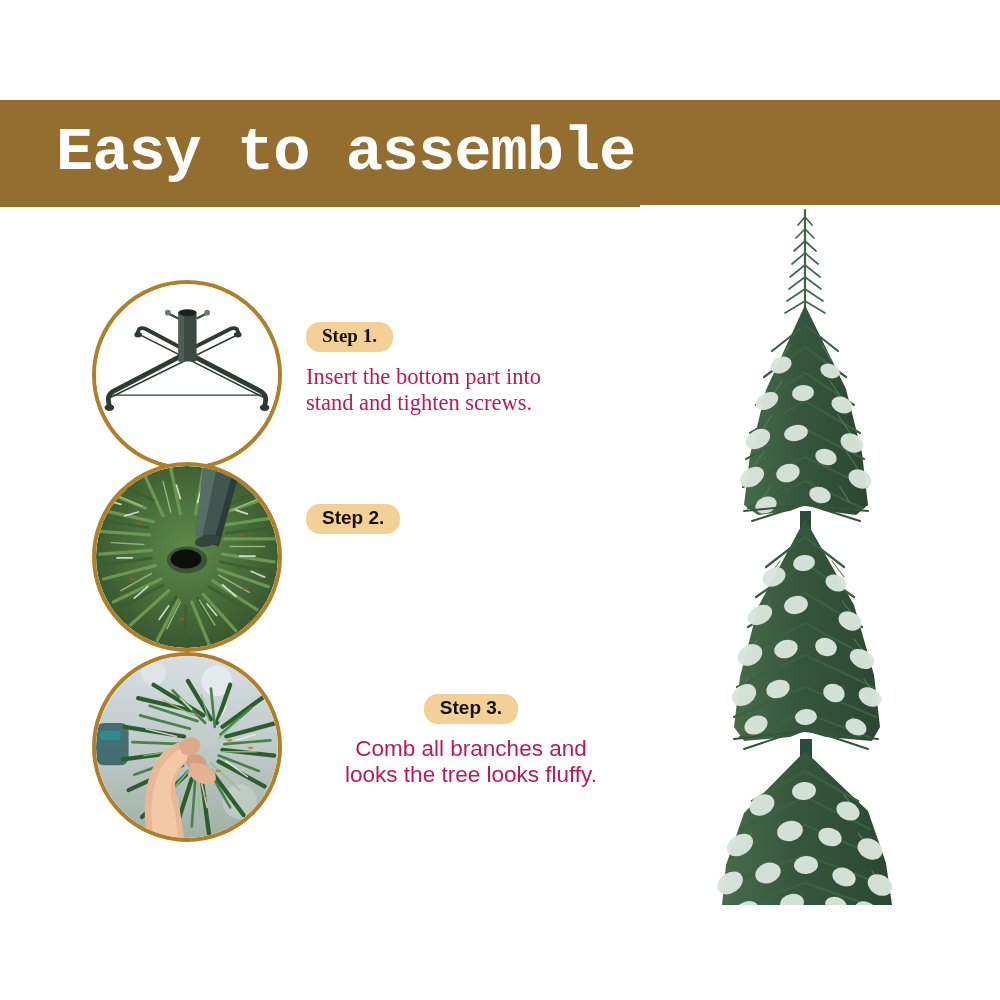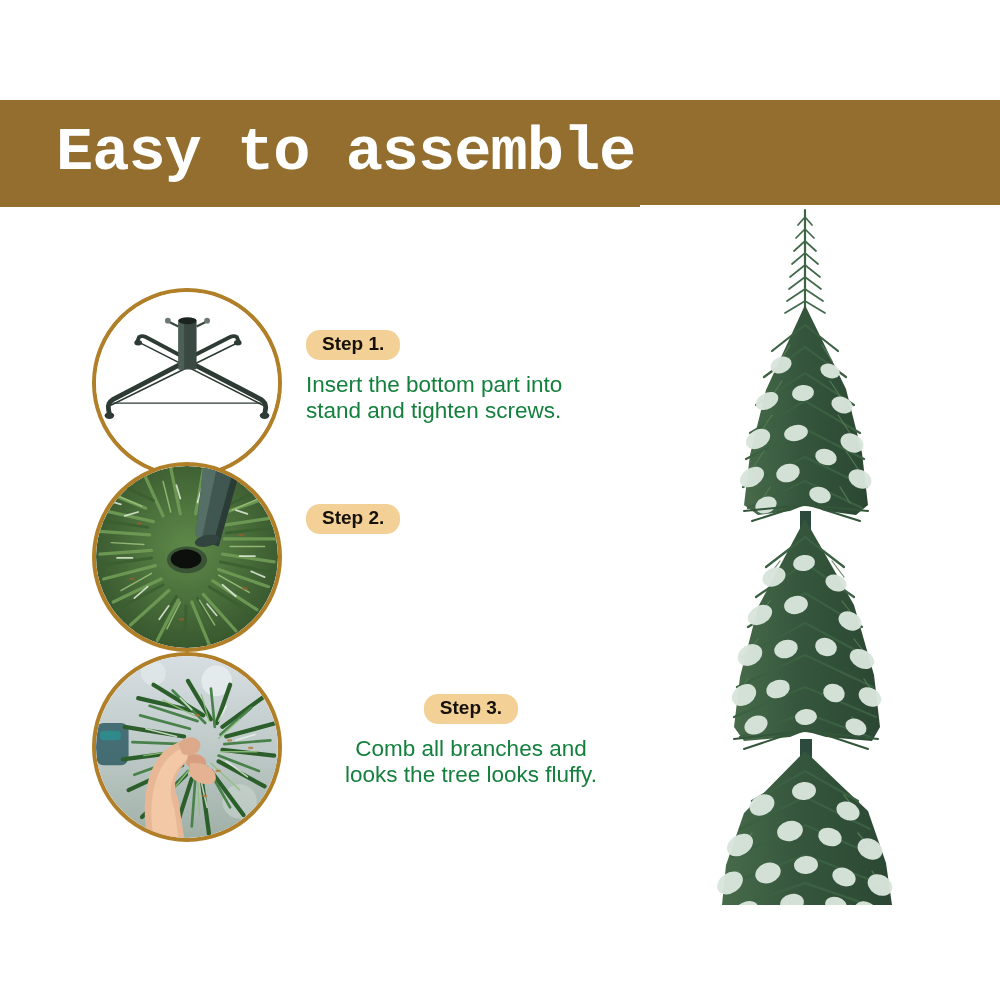--- a/index.html
+++ b/index.html
@@ -40,21 +40,21 @@
     font-family: Liberation Mono, monospace;
   }
 
   
   .step-row {
     position: absolute;
     left: 0;
     width: 640px;
     height: 190px;
   }
-  .step-row.r1 { top: 288px; }
+  .step-row.r1 { top: 280px; font-family: Liberation Serif, serif; }
   .step-row.r2 { top: 462px; }
   .step-row.r3 { top: 652px; text-align: center; }
 
   .circle {
     position: absolute;
     left: 92px;
     top: 0;
     width: 190px;
     height: 190px;
     border-radius: 50%;
@@ -81,21 +81,21 @@
     background: #F2D096;
     color: #15100a;
     border-radius: 14px;
     padding: 4px 16px 5px 16px;
     font-size: 19px;
     font-weight: bold;
     line-height: 1.1;
   }
   .step-desc {
     margin-top: 12px;
-    color: #15803d;
+    color: #be185d;
     font-size: 22.5px;
     line-height: 1.17;
     white-space: pre-line;
   }
 
   
   .stand-svg { position: absolute; left: 0; top: 0; width: 100%; height: 100%; }
 
   
   .needles { position:absolute; inset:0; }

